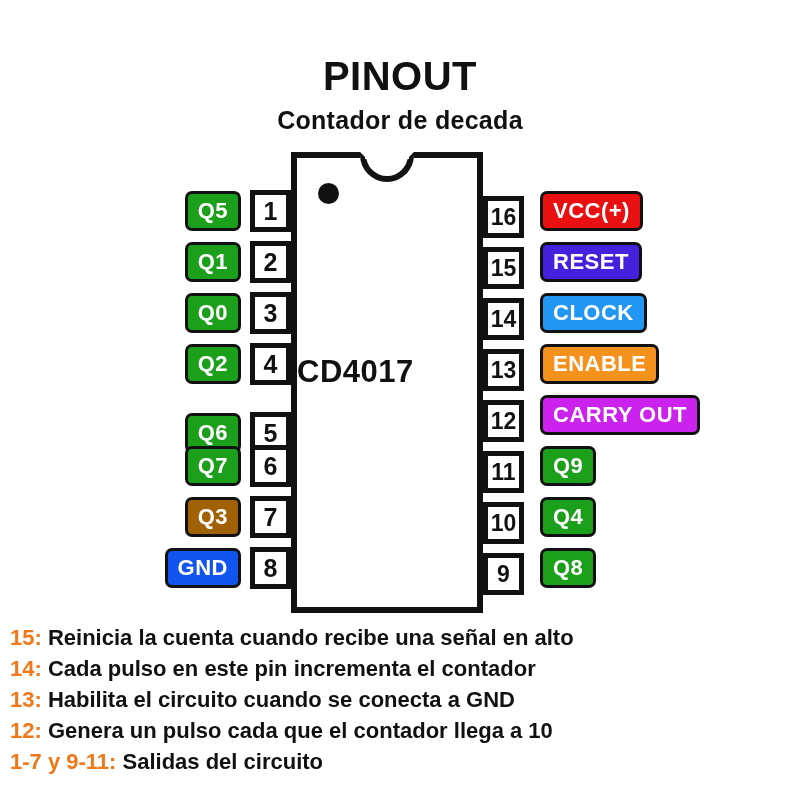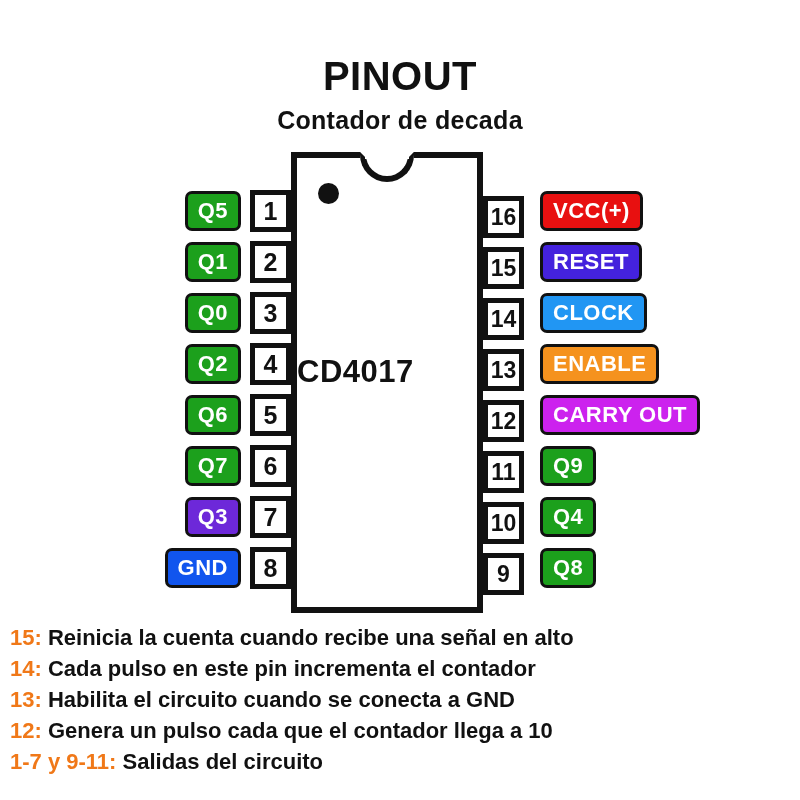--- a/index.html
+++ b/index.html
@@ -161,30 +161,30 @@
       <div class="pin-box">2</div>
     </div>
     <div class="pin-row left" style="top: 292px;">
       <div class="badge" style="background: rgb(28, 160, 28);">Q0</div>
       <div class="pin-box">3</div>
     </div>
     <div class="pin-row left" style="top: 343px;">
       <div class="badge" style="background: rgb(28, 160, 28);">Q2</div>
       <div class="pin-box">4</div>
     </div>
-    <div class="pin-row left" style="top: 394px;">
+    <div class="pin-row left" style="top: 412px;">
       <div class="badge" style="background: rgb(28, 160, 28);">Q6</div>
       <div class="pin-box">5</div>
     </div>
     <div class="pin-row left" style="top: 445px;">
       <div class="badge" style="background: rgb(28, 160, 28);">Q7</div>
       <div class="pin-box">6</div>
     </div>
     <div class="pin-row left" style="top: 496px;">
-      <div class="badge" style="background: #6d28d9;">Q3</div>
+      <div class="badge" style="background: #a16207;">Q3</div>
       <div class="pin-box">7</div>
     </div>
     <div class="pin-row left" style="top: 547px;">
       <div class="badge" style="background: rgb(17, 85, 238);">GND</div>
       <div class="pin-box">8</div>
     </div>
     <div class="pin-row right" style="top: 190px;">
       <div class="pin-box">16</div>
       <div class="badge" style="background: rgb(232, 16, 16);">VCC(+)</div>
     </div>

